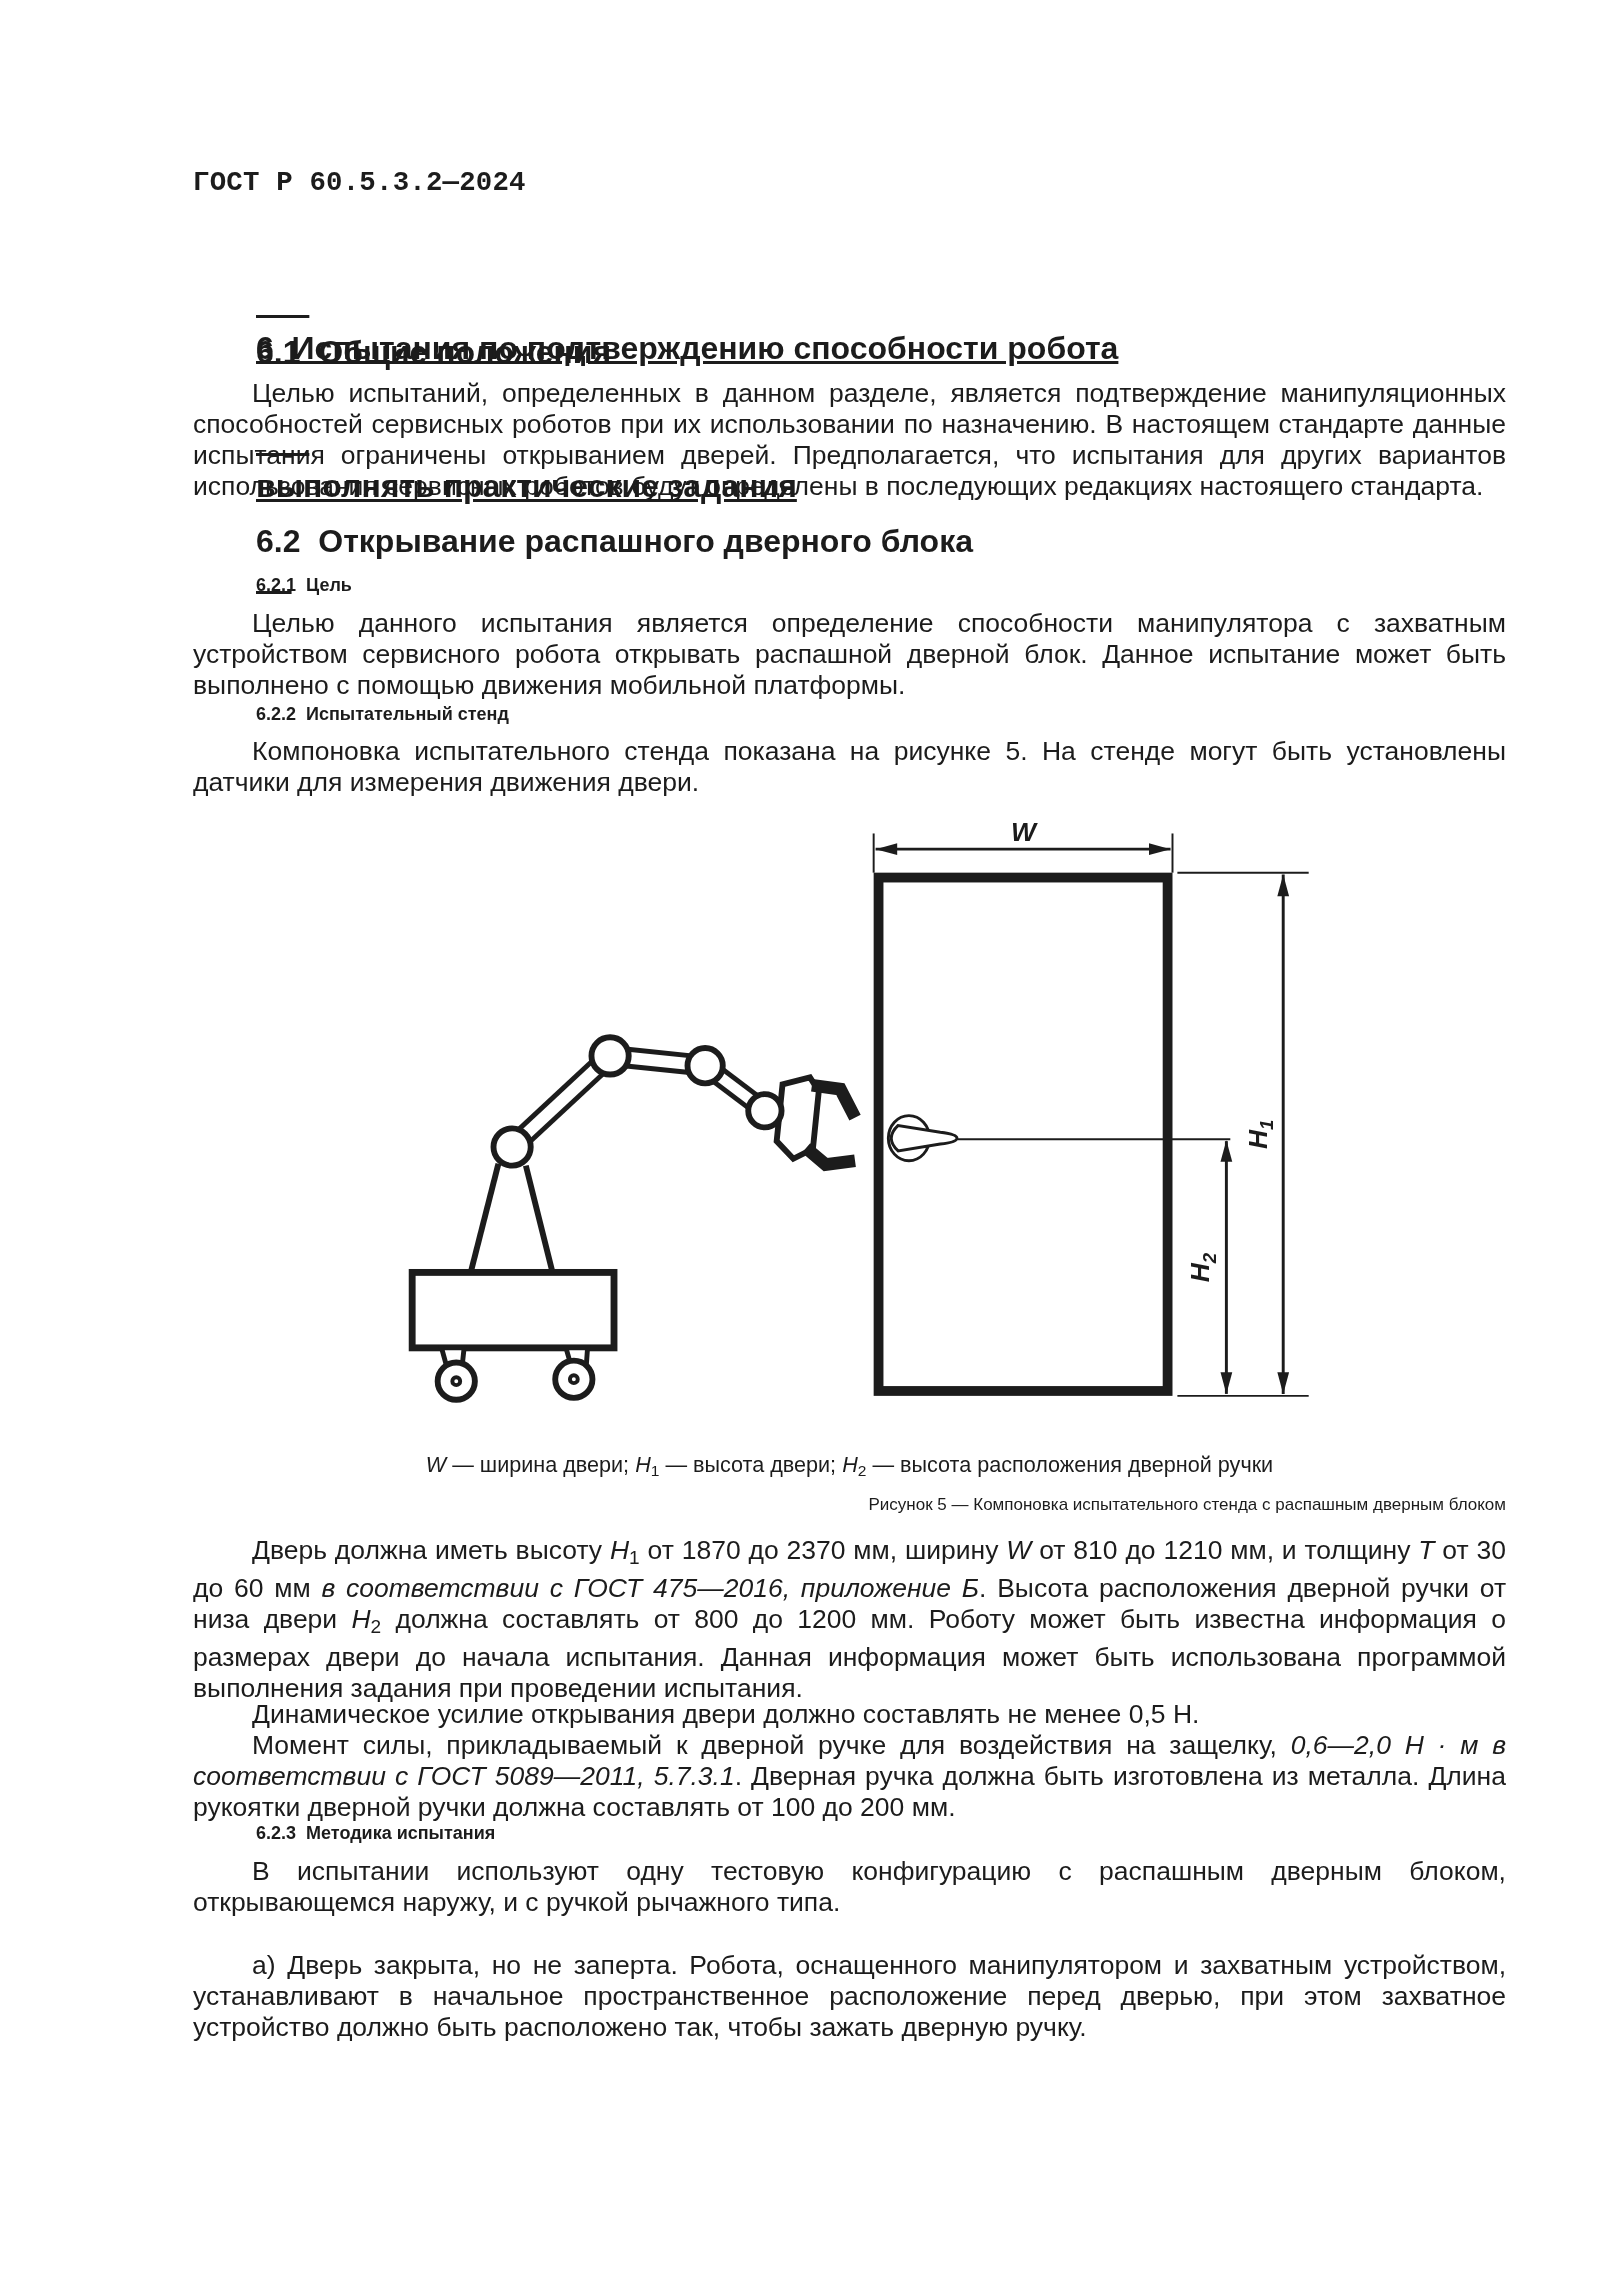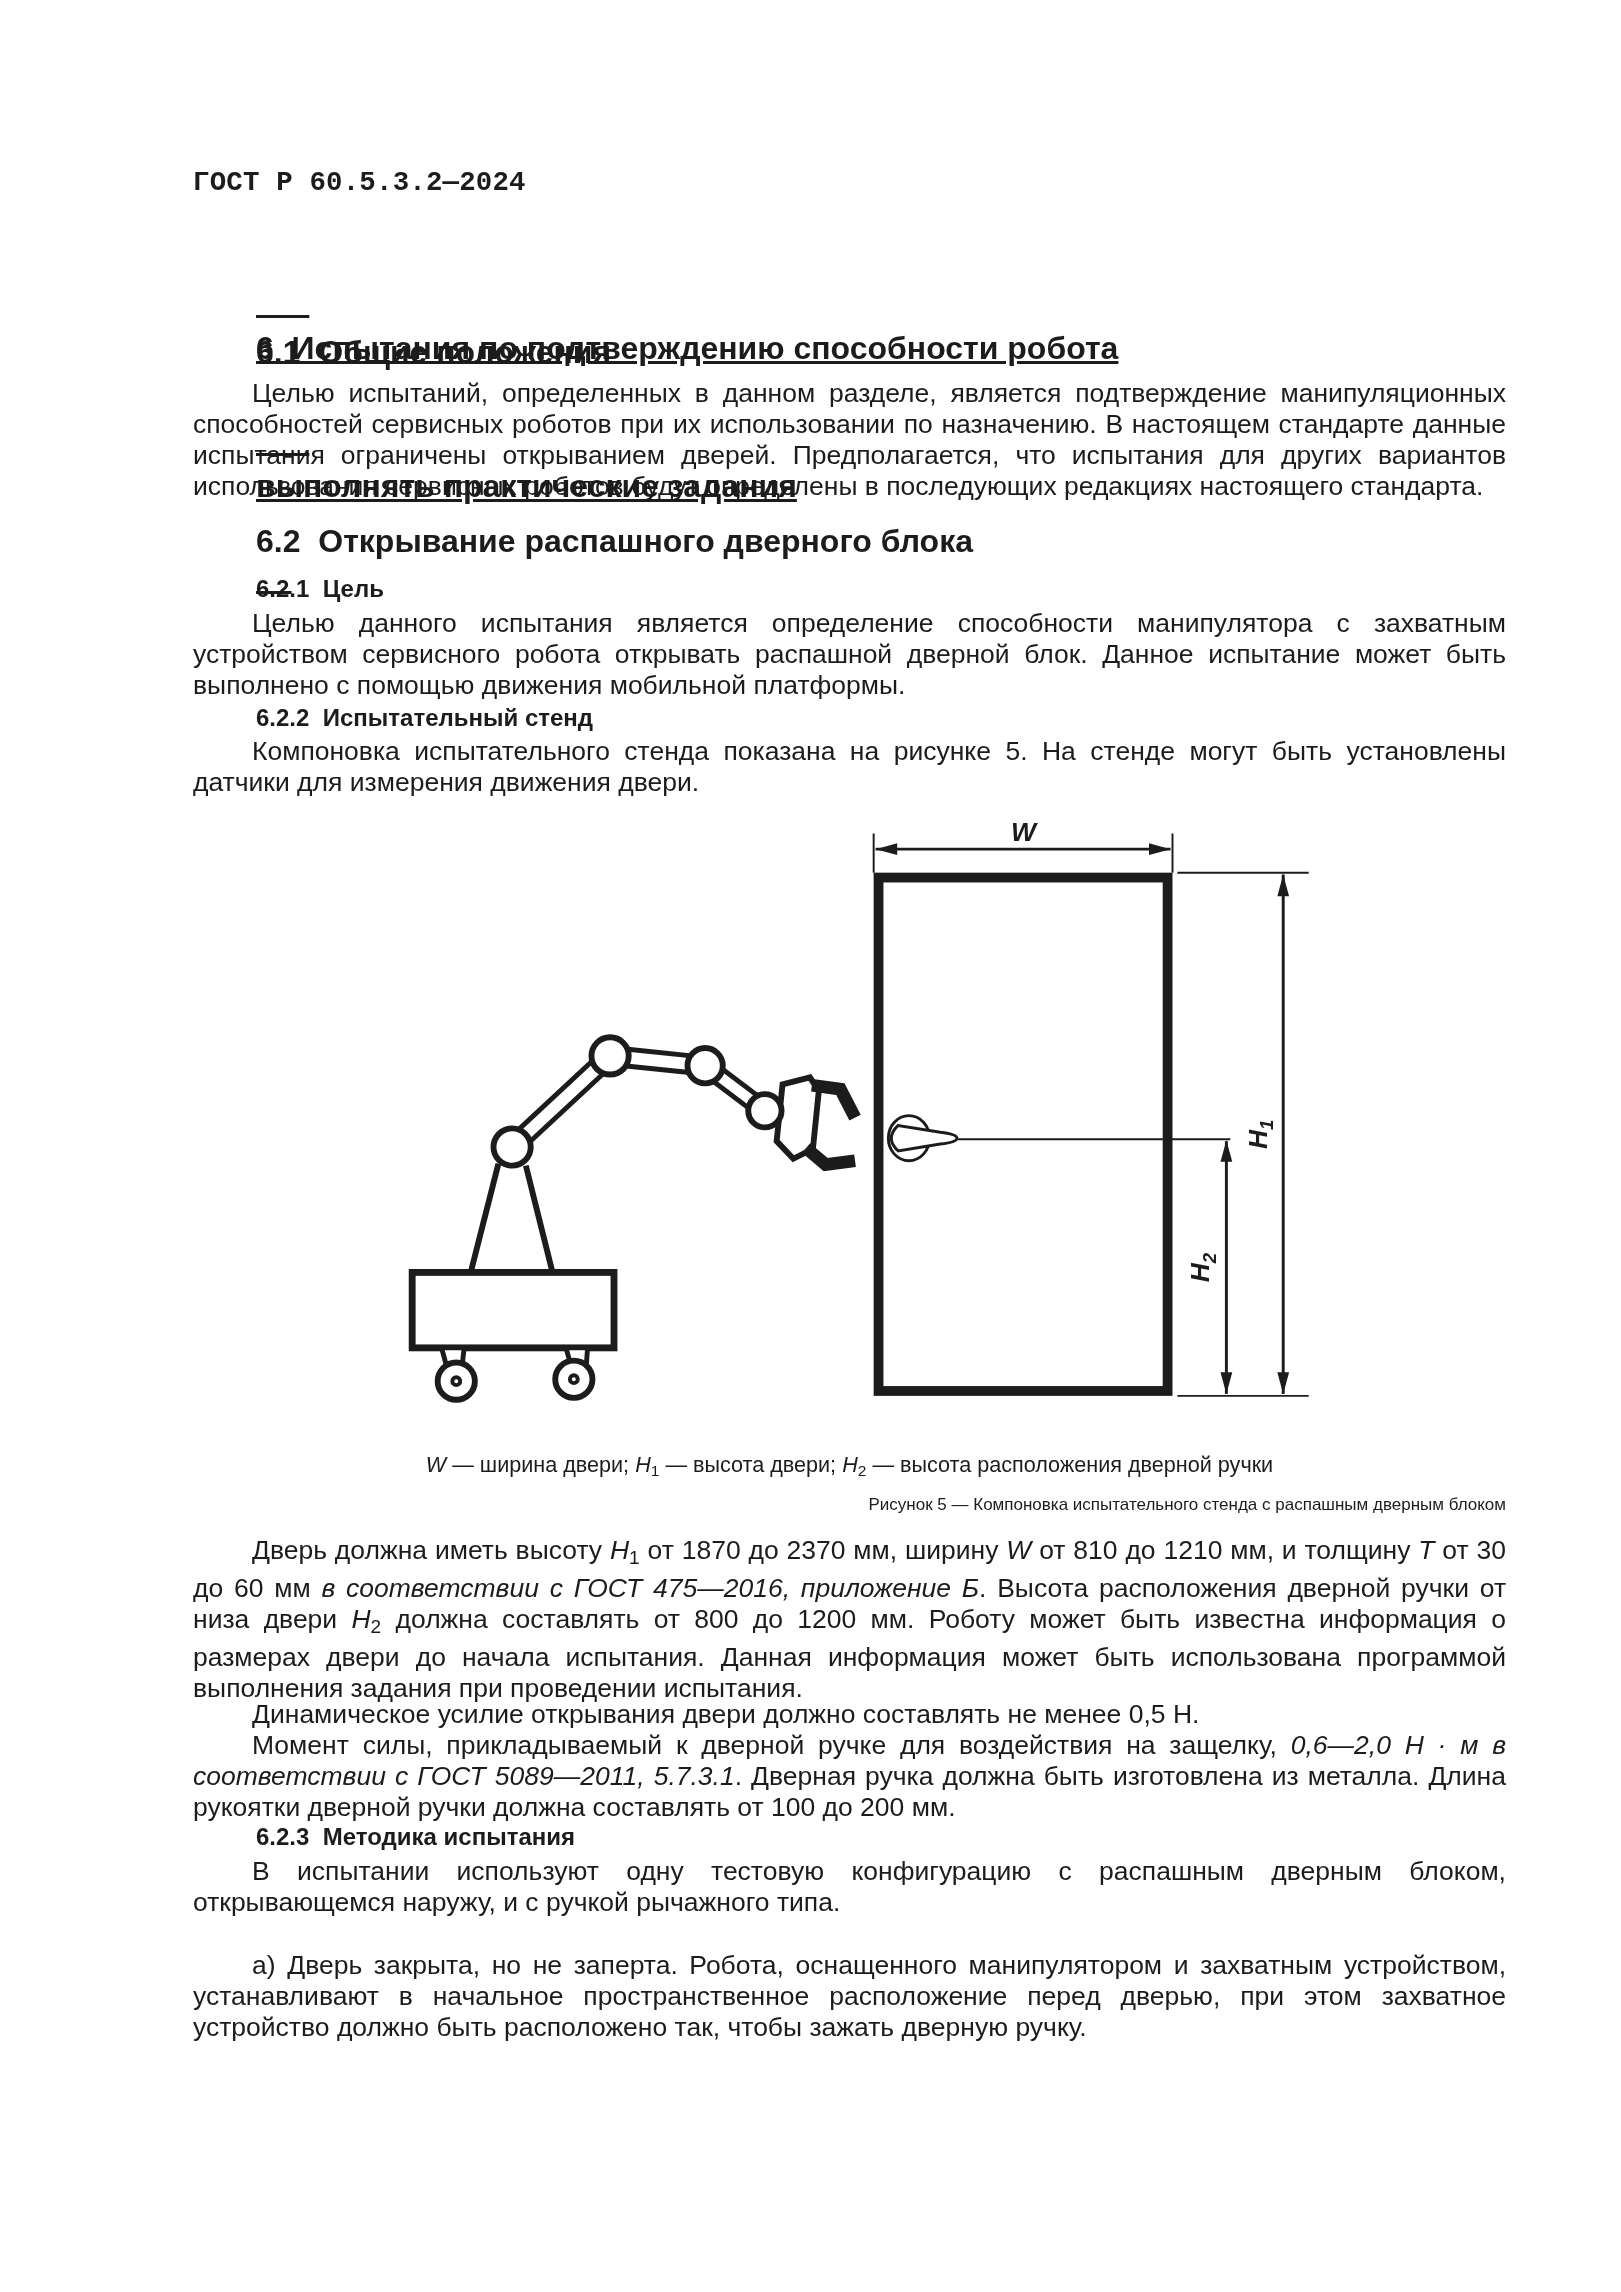--- a/index.html
+++ b/index.html
@@ -7,21 +7,21 @@
     width:1621px;height:2293px;position:relative;background:#ffffff;
     font-family:"Liberation Sans","DejaVu Sans",sans-serif;color:#1c1c1c;
     -webkit-font-smoothing:antialiased;
   }
   .page{position:absolute;inset:0;overflow:hidden;}
   .content{position:absolute;left:193px;top:0;width:1313px;height:2293px;}
   .blk{position:absolute;left:0;width:1313px;}
   .running-header{font-size:27.4px;font-weight:bold;letter-spacing:0.2px;font-family:Liberation Mono, monospace;}
   .h-main{font-size:32px;font-weight:bold;line-height:46px;padding-left:63px;white-space:pre-wrap;text-decoration:underline;}
   .h-sub1{font-size:32px;font-weight:bold;padding-left:63px;white-space:pre-wrap;}
-  .h-sub2{font-size:24px;font-weight:bold;padding-left:63px;white-space:pre-wrap;}
+  .h-sub2{font-size:18px;font-weight:bold;padding-left:63px;white-space:pre-wrap;}
   .para{font-size:26.5px;line-height:31px;text-align:justify;text-indent:59px;}
   .caption-legend{font-size:21.6px;text-align:center;text-indent:0;}
   .caption-title{font-size:17px;text-align:right;text-indent:0;}
   .page-number{font-size:26.5px;}
   .i{font-style:italic;}
   .sub{font-size:0.72em;vertical-align:-0.25em;}
   .figure-svg{position:absolute;left:372px;top:802px;width:970px;height:642px;}
   .dimlabel{font-style:italic;font-weight:bold;font-size:27px;fill:#1c1c1c;}
   .dimsub{font-size:19px;}
 </style>

